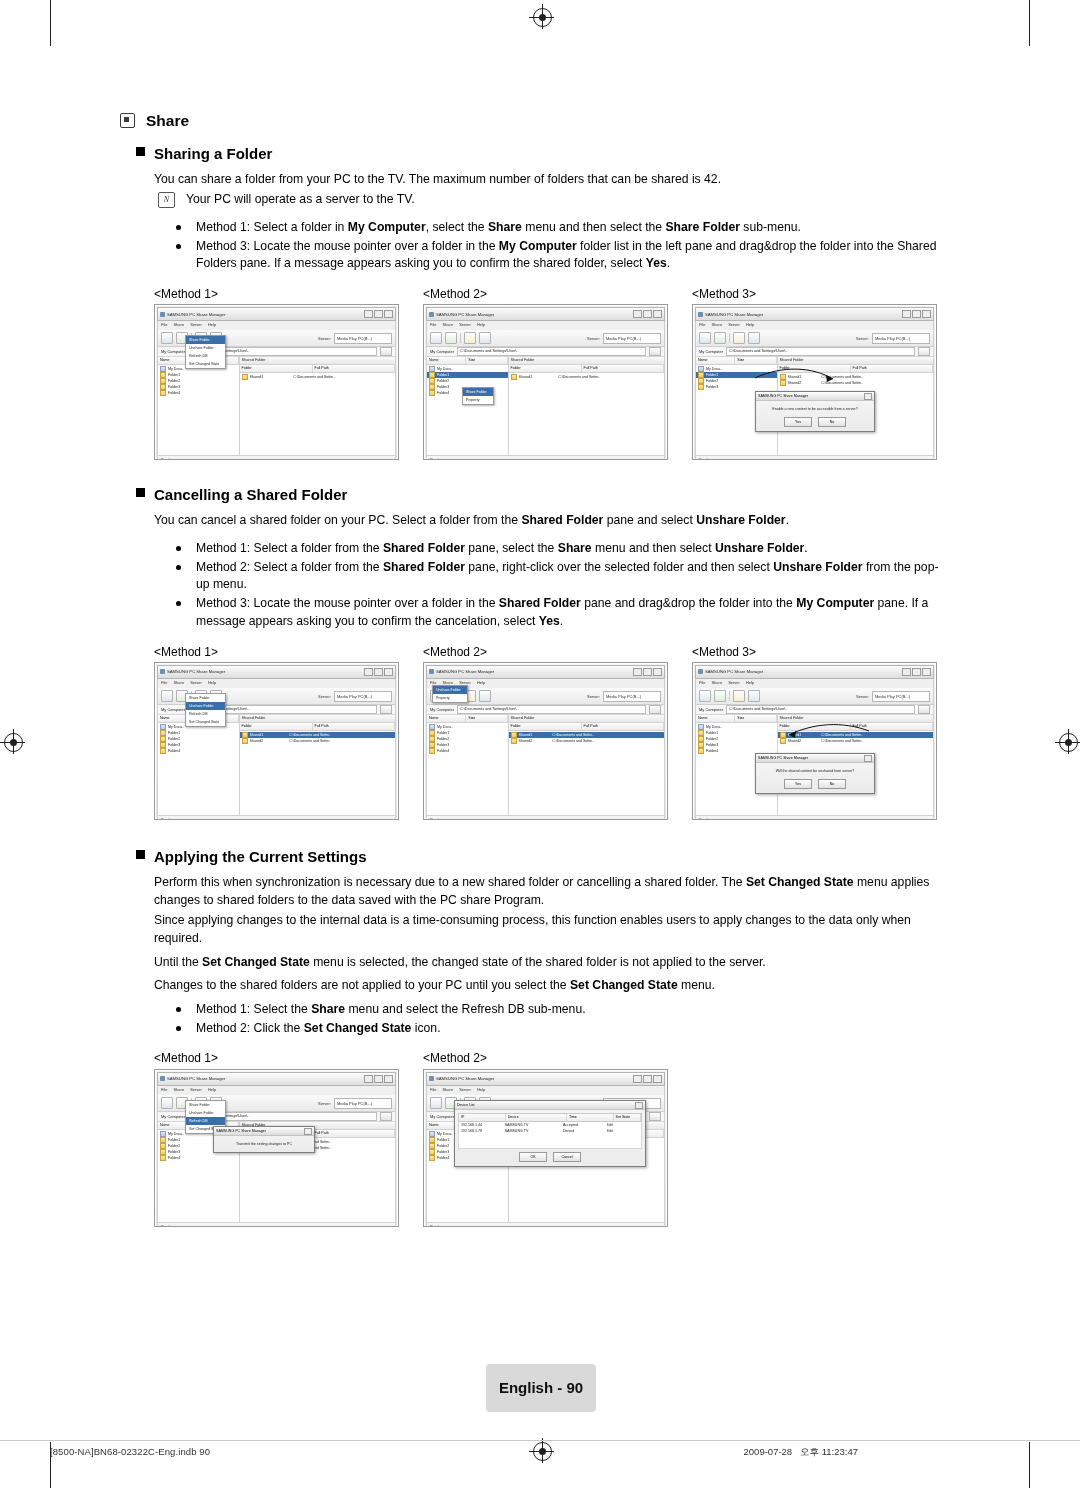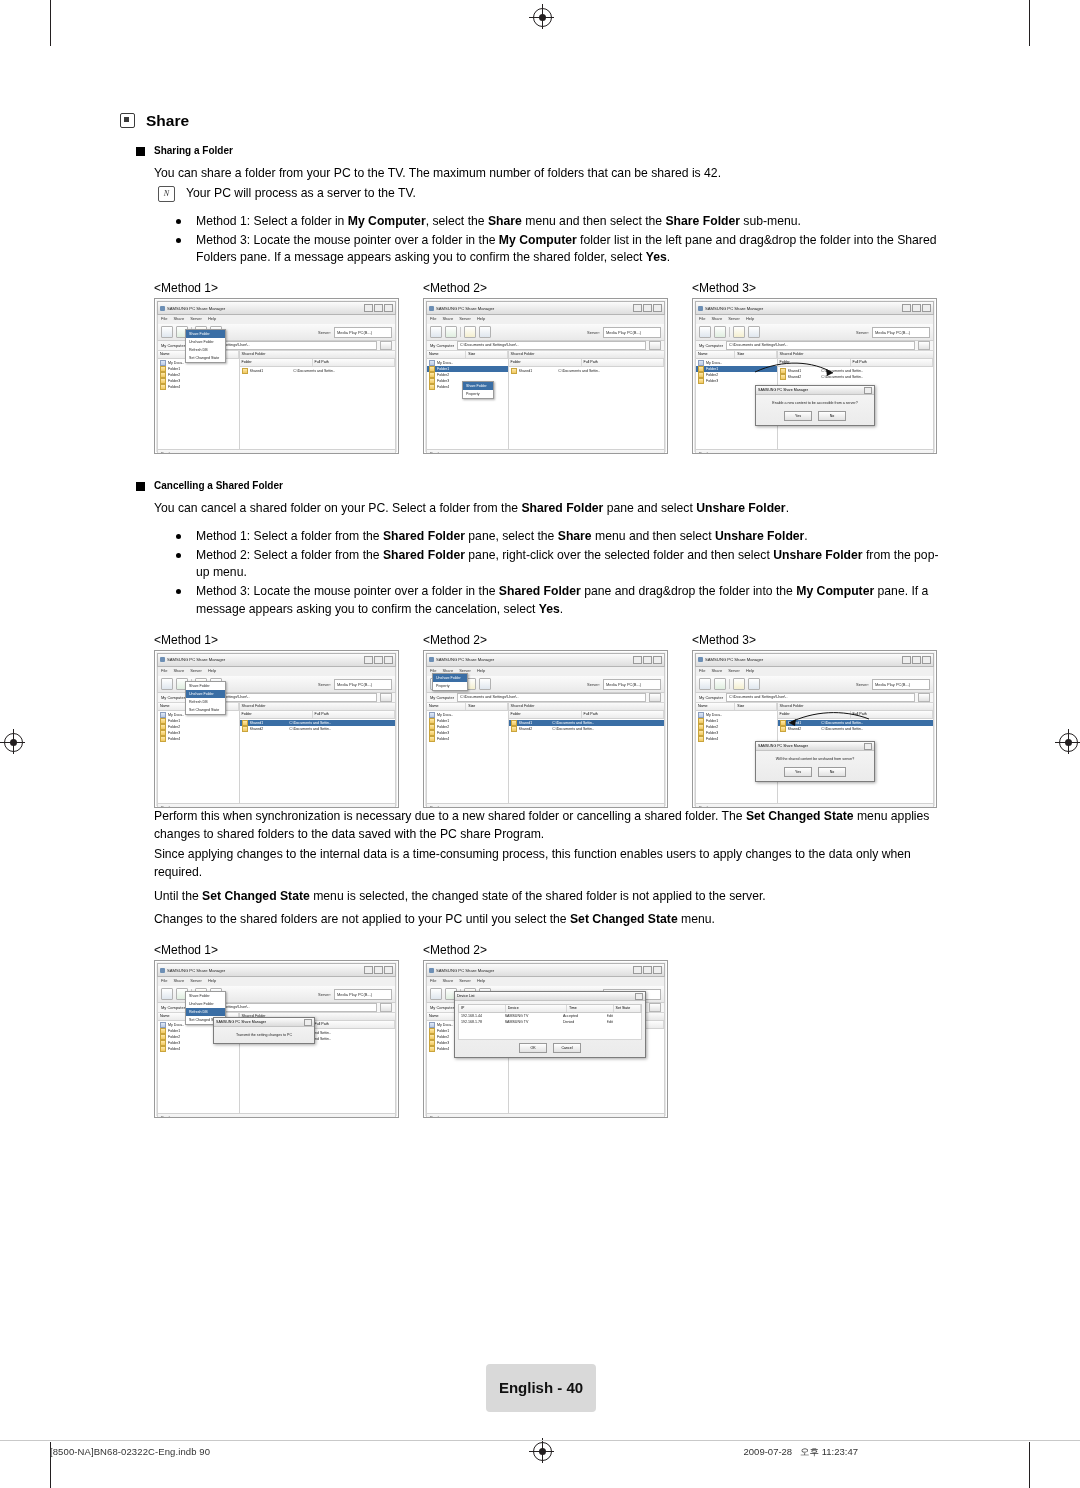--- a/index.html
+++ b/index.html
@@ -76,21 +76,21 @@
   }
   h1.section-title .bullet-sq::after {
     content: "";
     position: absolute;
     left: 3px; top: 3px;
     width: 5px; height: 5px;
     background: #3a3a3a;
   }
 
   h2.sub-title {
-    font-size: 10px;
+    font-size: 15px;
     font-weight: bold;
     margin: 0 0 8px 0;
     padding-left: 34px;
     position: relative;
     line-height: 1.2;
   }
   h2.sub-title .bullet-blk {
     position: absolute;
     left: 16px; top: 2px;
     width: 9px; height: 9px;
@@ -480,21 +480,21 @@
 
     <h2 class="sub-title">
       <span class="bullet-blk"></span>
       <span>Sharing a Folder</span>
     </h2>
 
     <p class="body-text">You can share a folder from your PC to the TV. The maximum number of folders that can be shared is 42.</p>
 
     <div class="note-row">
       <span class="note-icon">N</span>
-      <span>Your PC will process as a server to the TV.</span>
+      <span>Your PC will operate as a server to the TV.</span>
     </div>
 
     <ul class="method-list">
       <li><span class="dot"></span>Method 1: Select a folder in <b>My Computer</b>, select the <b>Share</b> menu and then select the <b>Share Folder</b> sub-menu.</li>
       <li><span class="dot"></span>Method 3: Locate the mouse pointer over a folder in the <b>My Computer</b> folder list in the left pane and drag&amp;drop the folder into the Shared Folders pane. If a message appears asking you to confirm the shared folder, select <b>Yes</b>.</li>
     </ul>
 
     <div class="fig-row">
 
       <div class="fig-col">
@@ -1063,26 +1063,34 @@
             <div class="dlg-btns">
               <b>Yes</b>
               <b>No</b>
             </div>
           </div>
           <div class="statusbar">Ready</div>
         </div>
       </div>
     </div>
 
+    <h2 class="sub-title" style="margin-top:28px;">
+      <span class="bullet-blk"></span>
+      <span>Applying the Current Settings</span>
+    </h2>
 
     <p class="body-text">Perform this when synchronization is necessary due to a new shared folder or cancelling a shared folder. The <b>Set Changed State</b> menu applies changes to shared folders to the data saved with the PC share Program.</p>
     <p class="body-text" style="margin-top:0;">Since applying changes to the internal data is a time-consuming process, this function enables users to apply changes to the data only when required.</p>
     <p class="body-text" style="margin-top:6px;">Until the <b>Set Changed State</b> menu is selected, the changed state of the shared folder is not applied to the server.</p>
     <p class="body-text" style="margin-top:6px;">Changes to the shared folders are not applied to your PC until you select the <b>Set Changed State</b> menu.</p>
 
+    <ul class="method-list" style="margin-top:6px;">
+      <li><span class="dot"></span>Method 1: Select the <b>Share</b> menu and select the Refresh DB sub-menu.</li>
+      <li><span class="dot"></span>Method 2: Click the <b>Set Changed State</b> icon.</li>
+    </ul>
 
     <div class="fig-row">
 
       <div class="fig-col">
         <div class="fig-label">&lt;Method 1&gt;</div>
         <div class="win short">
           <div class="win-title">
             <span class="tbar-ico"></span>
             <span>SAMSUNG PC Share Manager</span>
             <span class="tbtns">
@@ -1281,21 +1289,21 @@
               <b>Cancel</b>
             </div>
           </div>
           <div class="statusbar">Ready</div>
         </div>
       </div>
     </div>
 
   </div>
 
-  <div class="page-badge">English - 40</div>
+  <div class="page-badge">English - 90</div>
 
   <div class="footer-line"></div>
   <div class="footer-left">[8500-NA]BN68-02322C-Eng.indb   90</div>
   <div class="footer-right">
     <span>2009-07-28</span>&nbsp;&nbsp;&nbsp;<span>오후</span>&nbsp;<span>11:23:47</span>
   </div>
 
 </div>
 
 </body></html>

